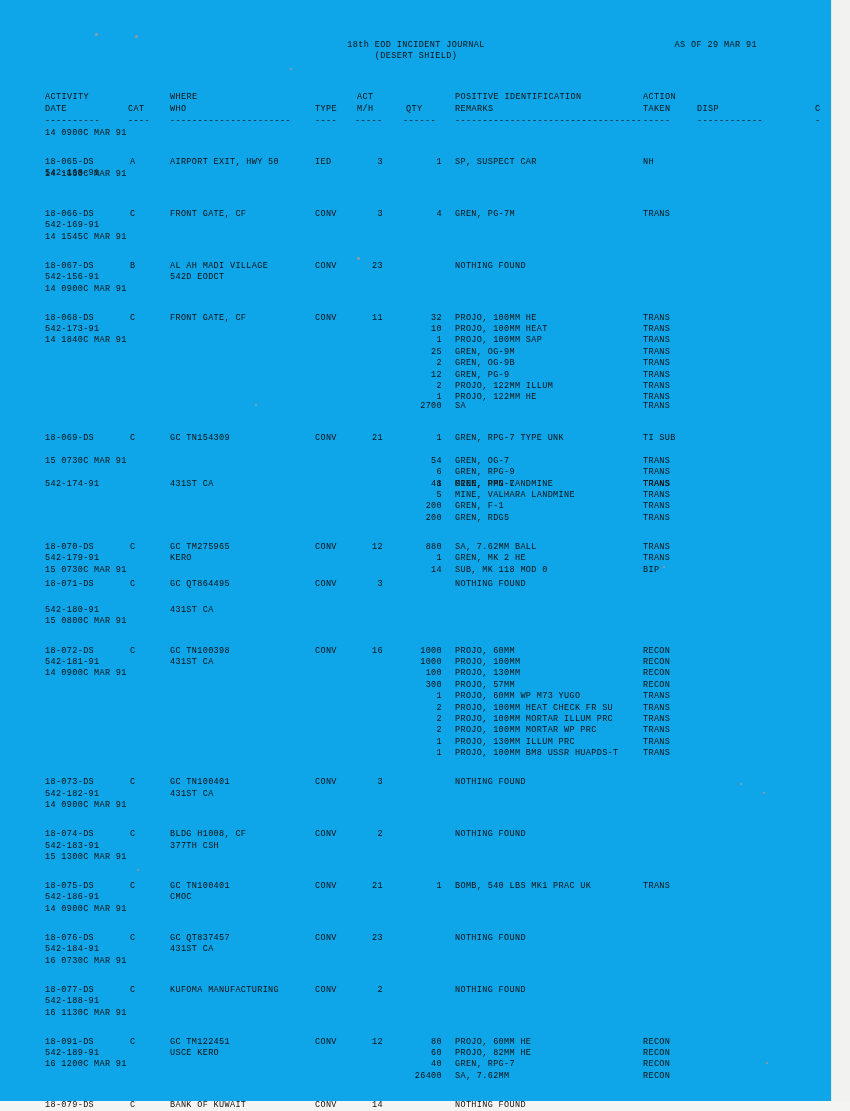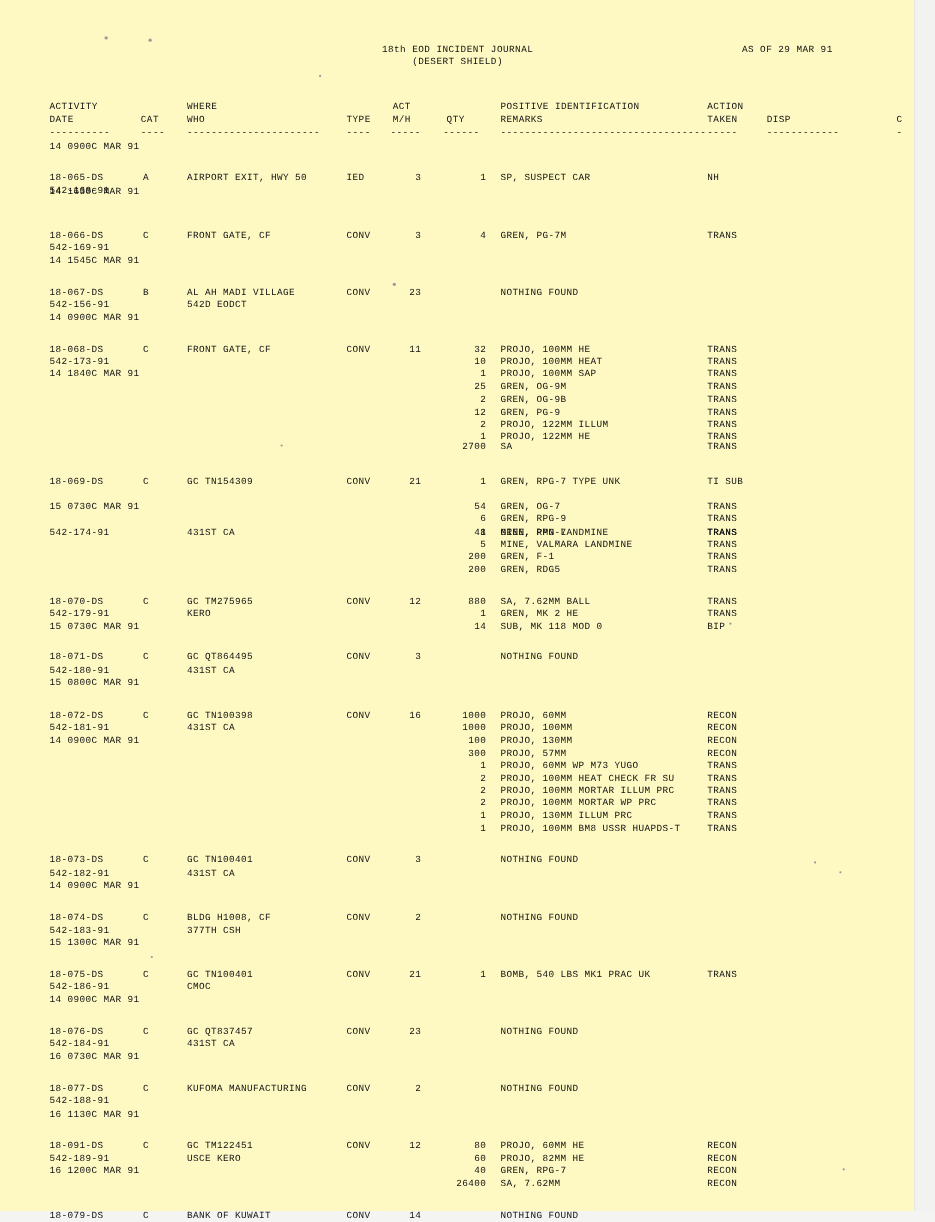--- a/index.html
+++ b/index.html
@@ -13,21 +13,21 @@
     font-family: "Liberation Mono", "DejaVu Sans Mono", monospace;
     color: #111111;
     position: relative;
     overflow: hidden;
   }
   .page {
     position: absolute;
     left: 0; top: 0;
     width: 850px;
     height: 1111px;
-    background: #fef9c3;
+    background: #0ea5e9;
   }
   
   .scan-edge-right {
     position: absolute;
     right: 0; top: 0;
     width: 18px; height: 1111px;
     background: #f2f2f0;
     border-left: 1px solid #e6e6e4;
   }
   .scan-edge-bottom {
@@ -328,21 +328,21 @@
           <div class="cell c-qty">1</div>
           <div class="cell c-rem">GREN, MK 2 HE</div>
           <div class="cell c-act">TRANS</div>
         </div>
         <div class="row" style="top: 564.62px;">
           <div class="cell c-date">15 0730C MAR 91</div>
           <div class="cell c-qty">14</div>
           <div class="cell c-rem">SUB, MK 118 MOD 0</div>
           <div class="cell c-act">BIP</div>
         </div>
-        <div class="row" style="top: 592px;">
+        <div class="row" style="top: 579px;">
           <div class="cell c-date">18-071-DS</div>
           <div class="cell c-cat">C</div>
           <div class="cell c-type">CONV</div>
           <div class="cell c-acth">3</div>
           <div class="cell c-who">GC QT864495</div>
           <div class="cell c-rem">NOTHING FOUND</div>
         </div>
         <div class="row" style="top: 605.09px;">
           <div class="cell c-date">542-180-91</div>
           <div class="cell c-who">431ST CA</div>

